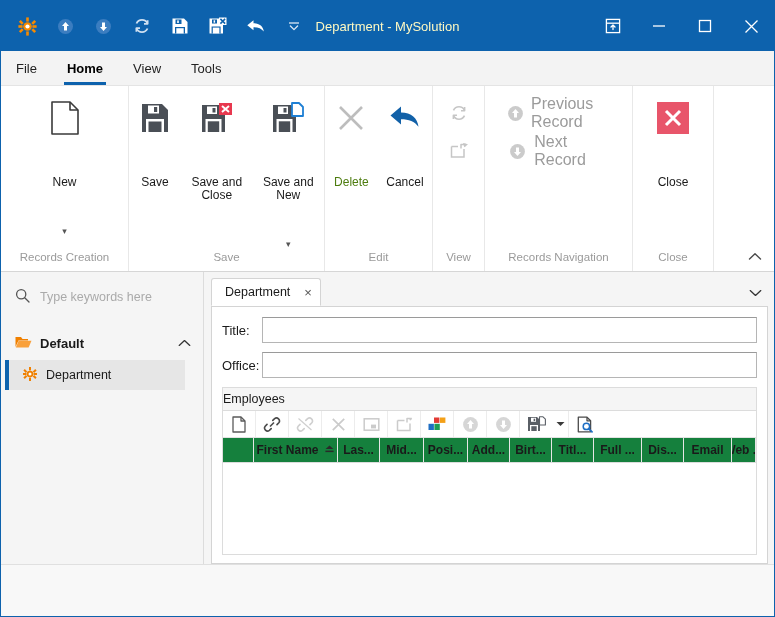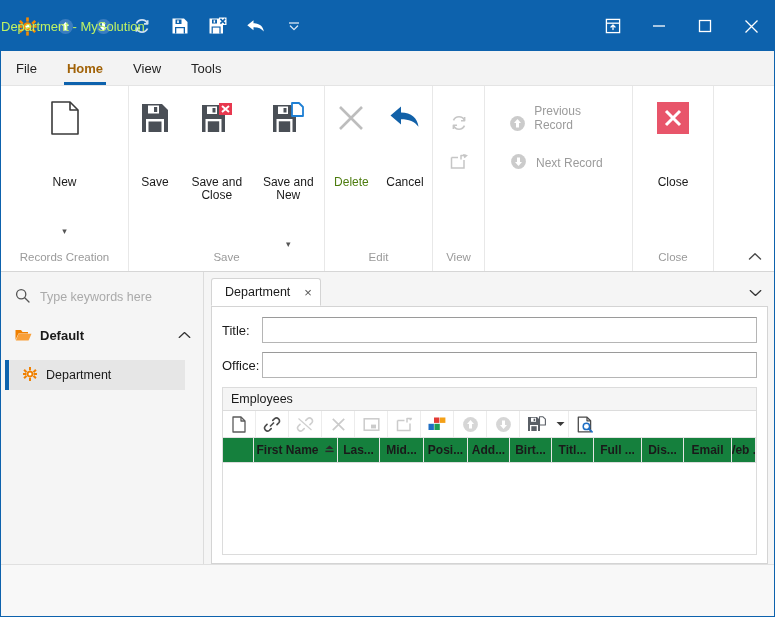--- a/index.html
+++ b/index.html
@@ -39,22 +39,22 @@
   }
   .qat-btn {
     width: 29px; height: 29px;
     display: flex; align-items: center; justify-content: center;
     cursor: pointer;
   }
   .qat-btn svg { display: block; }
   .title-text {
     position: absolute;
     left: 0; right: 0;
-    text-align: left;
-    color: #bef264;
+    text-align: center;
+    color: #fef9c3;
     font-size: 13px;
     pointer-events: none;
   }
   .winctrls {
     margin-left: auto;
     display: flex;
     align-items: center;
     height: 50px;
     z-index: 2;
   }
@@ -74,21 +74,21 @@
     border-bottom: 1px solid #e4e4e4;
   }
   .rtab {
     padding: 0 15px;
     display: flex; align-items: center;
     font-size: 13px;
     color: #222;
     cursor: pointer;
     position: relative;
   }
-  .rtab.active { font-weight: bold; color: #a16207; }
+  .rtab.active { font-weight: bold; color: #000000; }
   .rtab.active::after {
     content: "";
     position: absolute;
     left: 12px; right: 12px; bottom: 0;
     height: 3px; background: #0d62ad;
   }
 
   
   .ribbon {
     flex: 0 0 113px;
@@ -143,24 +143,24 @@
   }
 
   
   .stackcol {
     display: flex; flex-direction: column;
     justify-content: center;
     padding: 2px 10px;
   }
   .smallbtn {
     height: 38px;
-    display: flex; align-items: flex-end; gap: 7px;
+    display: flex; align-items: center; gap: 7px;
     padding: 0 6px;
     cursor: pointer;
-    font-size: 12px;
+    font-size: 16px;
     color: #9b9b9b;
   }
   .smallbtn .sico { width: 22px; display: flex; justify-content: center; }
 
   .ribbon-collapse {
     position: absolute;
     right: 6px; bottom: 4px;
     width: 26px; height: 22px;
     display: flex; align-items: center; justify-content: center;
     cursor: pointer;
@@ -196,21 +196,21 @@
   .searchbox input {
     border: none; outline: none; background: transparent;
     font-family: "Liberation Sans", sans-serif;
     font-size: 12.5px;
     color: #333;
     flex: 1;
   }
   .searchbox input::placeholder { color: #aaaaaa; }
 
   .navgroup {
-    display: flex; align-items: flex-start;
+    display: flex; align-items: center;
     height: 30px;
     padding: 0 12px 0 14px;
     gap: 8px;
     cursor: pointer;
     margin-top: 8px;
   }
   .navgroup .gname {
     font-weight: bold; font-size: 13px; color: #1a1a1a;
   }
   .navgroup .gchev { margin-left: auto; color: #444; }
@@ -311,21 +311,21 @@
     min-height: 0;
     display: flex;
     flex-direction: column;
     margin-bottom: 8px;
   }
   .gb-header {
     height: 24px;
     background: #f5f5f5;
     border: 1px solid #dcdcdc;
     display: flex; align-items: center;
-    padding-left: 8px;
+    padding-left: 0;
     font-size: 12.5px;
     color: #1a1a1a;
     flex: 0 0 24px;
   }
   .gb-body {
     flex: 1;
     min-height: 0;
     border: 1px solid #dcdcdc;
     border-top: none;
     background: #ffffff;
@@ -629,20 +629,21 @@
             <span class="sico">
               <svg width="17" height="17" viewBox="0 0 17 17">
                 <circle cx="8.5" cy="8.5" r="7.4" fill="#cbcbcb"></circle>
                 <path d="M8.5 13 L5 9 H7 V4.5 H10 V9 H12 Z" fill="#ffffff"></path>
               </svg>
             </span>
             <span>Next Record</span>
           </div>
         </div>
       </div>
+      <div class="rgroup-label">Records Navigation</div>
     </div>
 
     <div class="rgroup" style="width:81px">
       <div class="rgroup-items" style="justify-content:center">
         <div class="bigbtn">
           <span class="ico">
             <svg width="32" height="32" viewBox="0 0 32 32">
               <rect x="0" y="0" width="32" height="32" fill="#e8556a"></rect>
               <path d="M9 9 L23 23 M23 9 L9 23" stroke="#ffffff" stroke-width="3"></path>
             </svg>

